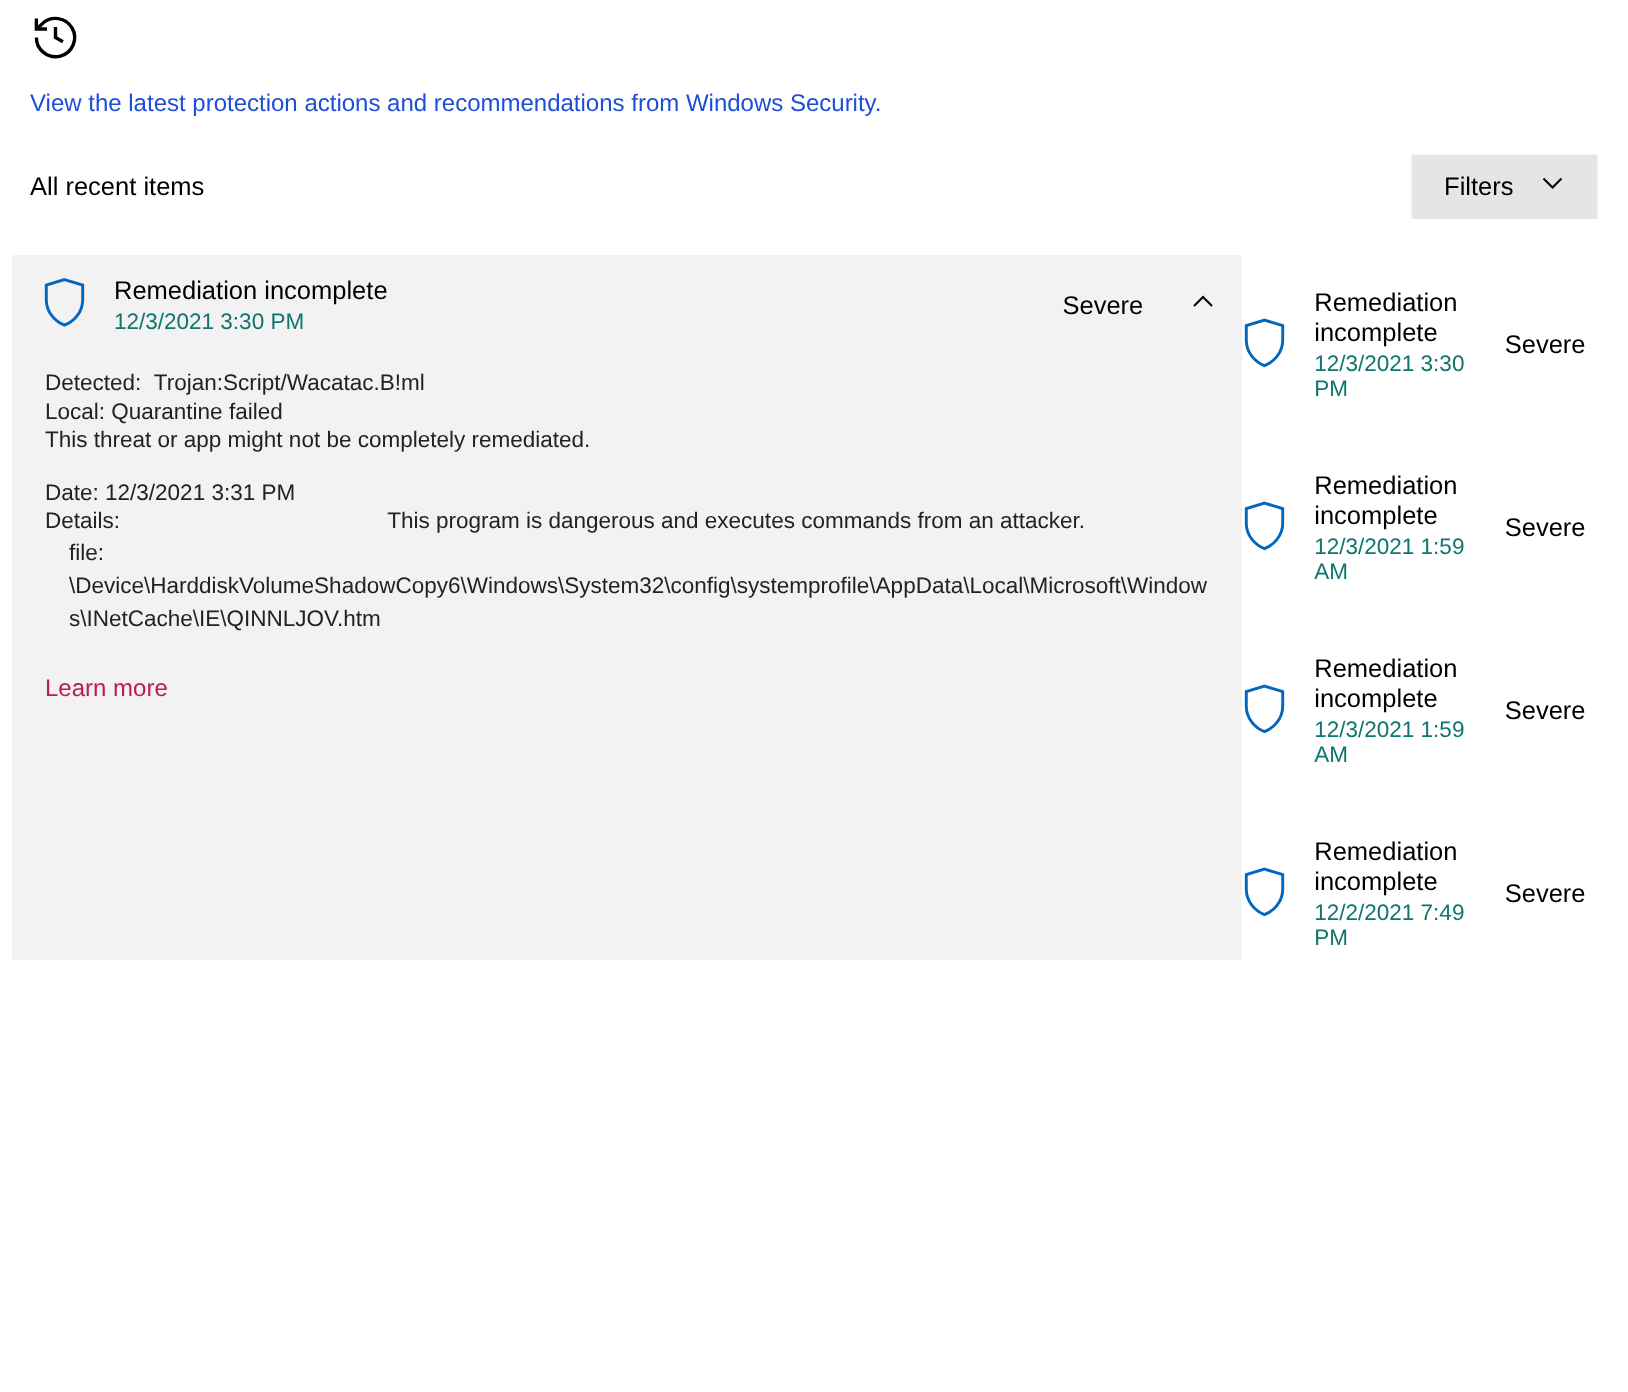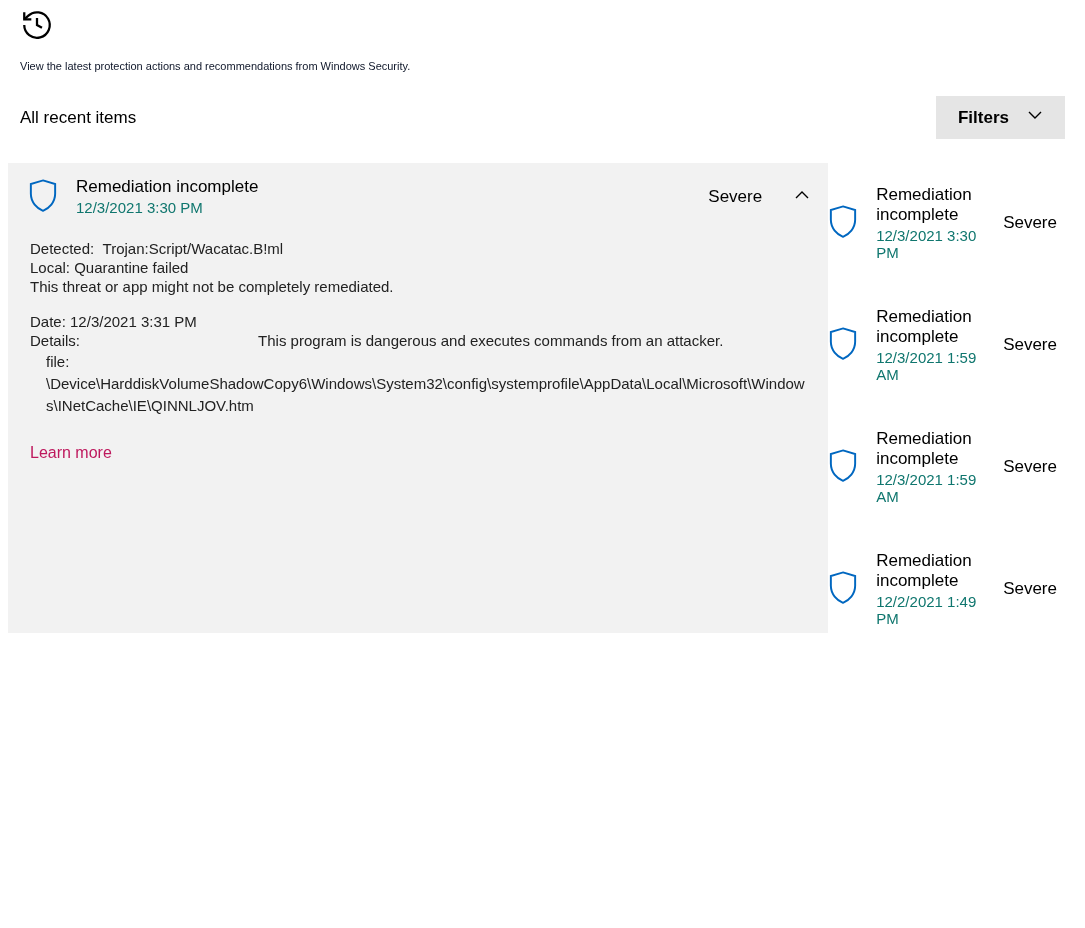--- a/index.html
+++ b/index.html
@@ -11,39 +11,38 @@
       padding: 8px 20px 20px 20px;
     }
     .header {
       display: flex;
       align-items: center;
       gap: 14px;
       margin-bottom: 14px;
     }
     .header-icon svg { width: 34px; height: 34px; }
     .page-title { font-size: 30px; font-weight: 600; }
-    .subtitle { font-size: 11px; color: #0f172a; margin-bottom: 24px; }
+    .subtitle { font-size: 16px; color: #1d4ed8; margin-bottom: 24px; }
     .list-header {
       display: flex;
       justify-content: space-between;
       align-items: center;
       margin-bottom: 24px;
     }
     .section-label { font-size: 17px; }
     .filters-btn {
       display: flex;
       align-items: center;
       gap: 18px;
       background: #e5e5e5;
       border: none;
       padding: 11px 22px;
       font-size: 17px;
       font-family: inherit;
       cursor: pointer;
-      font-weight: bold;
     }
     .filters-btn svg { width: 16px; height: 16px; }
     .items { display: flex; flex-direction: row; gap: 0; }
     .item-card { padding: 0; }
     .item-card.expanded { background: #f2f2f2; margin-left: -12px; margin-right: -8px; padding: 0 10px 0 12px; margin-bottom: 18px; }
     .item-row {
       display: flex;
       align-items: center;
       padding: 20px 8px 20px 8px;
       gap: 18px;
@@ -181,20 +180,20 @@
       </div>
       <div class="item-card">
     <div class="item-row">
       <span class="shield-icon">
         <svg viewBox="0 0 24 28" fill="none" stroke="#0067c0" stroke-width="1.6">
           <path d="M12 2 L22 5 V13 C22 20 17 25 12 27 C7 25 2 20 2 13 V5 Z"></path>
         </svg>
       </span>
       <div class="item-text">
         <div class="item-title">Remediation incomplete</div>
-        <div class="item-time">12/2/2021 1:49 PM</div>
+        <div class="item-time">12/2/2021 7:49 PM</div>
       </div>
       <span class="severity">Severe</span>
     </div>
       </div>
     </div>
 
 </div>
 
 </body></html>

